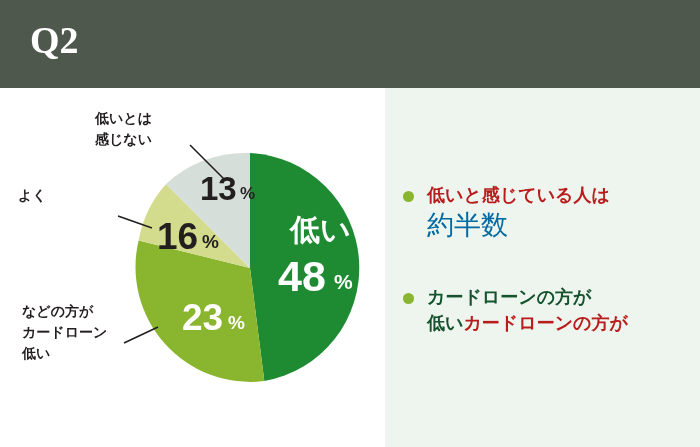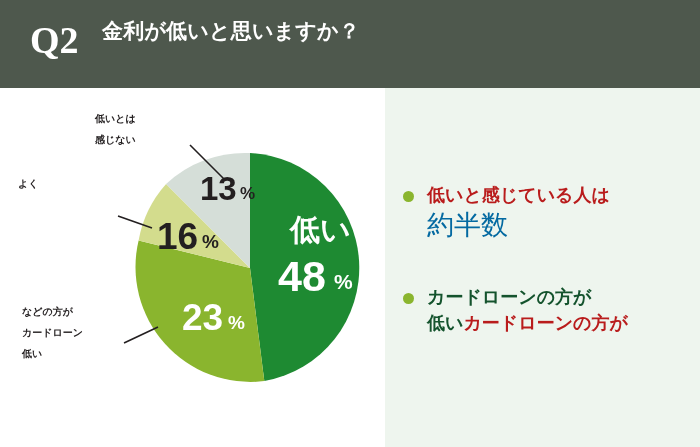--- a/index.html
+++ b/index.html
@@ -74,34 +74,34 @@
     position: absolute;
     left: 0;
     top: 0;
     width: 385px;
     height: 359px;
   }
 
   .callout-label {
     position: absolute;
     color: #231f20;
-    font-size: 10px;
+    font-size: 14px;
     font-weight: bold;
     line-height: 21px;
     letter-spacing: 0px;
     white-space: nowrap;
   }
   #label-not-low {
     left: 95px;
     top: 20px;
     text-align: left;
   }
   #label-dont-know {
     left: 18px;
-    top: 85px;
+    top: 97px;
     text-align: left;
   }
   #label-card-loan {
     left: 22px;
     top: 213px;
     text-align: left;
   }
 
   
   #summary-panel {
@@ -149,21 +149,20 @@
   .plain-dark { color: #b91c1c; }
 </style>
 </head>
 <body>
 
 <div id="infographic">
 
   <div id="header-bar">
     <div id="q-number">Q2</div>
     <div id="header-question">
-      <span class="qline">金利が低いと思いますか？</span>
     </div>
   </div>
 
   <div id="chart-panel">
 
     <svg id="pie-svg" viewBox="0 0 385 359">
 
       <path fill="#1e8a32" d="M 250 180 L 250 65 A 115 115 0 0 1 264.3 293.1 Z"></path>
 
       <path fill="#8ab52e" d="M 250 180 L 264.3 293.1 A 115 115 0 0 1 138.6 152.4 Z"></path>

